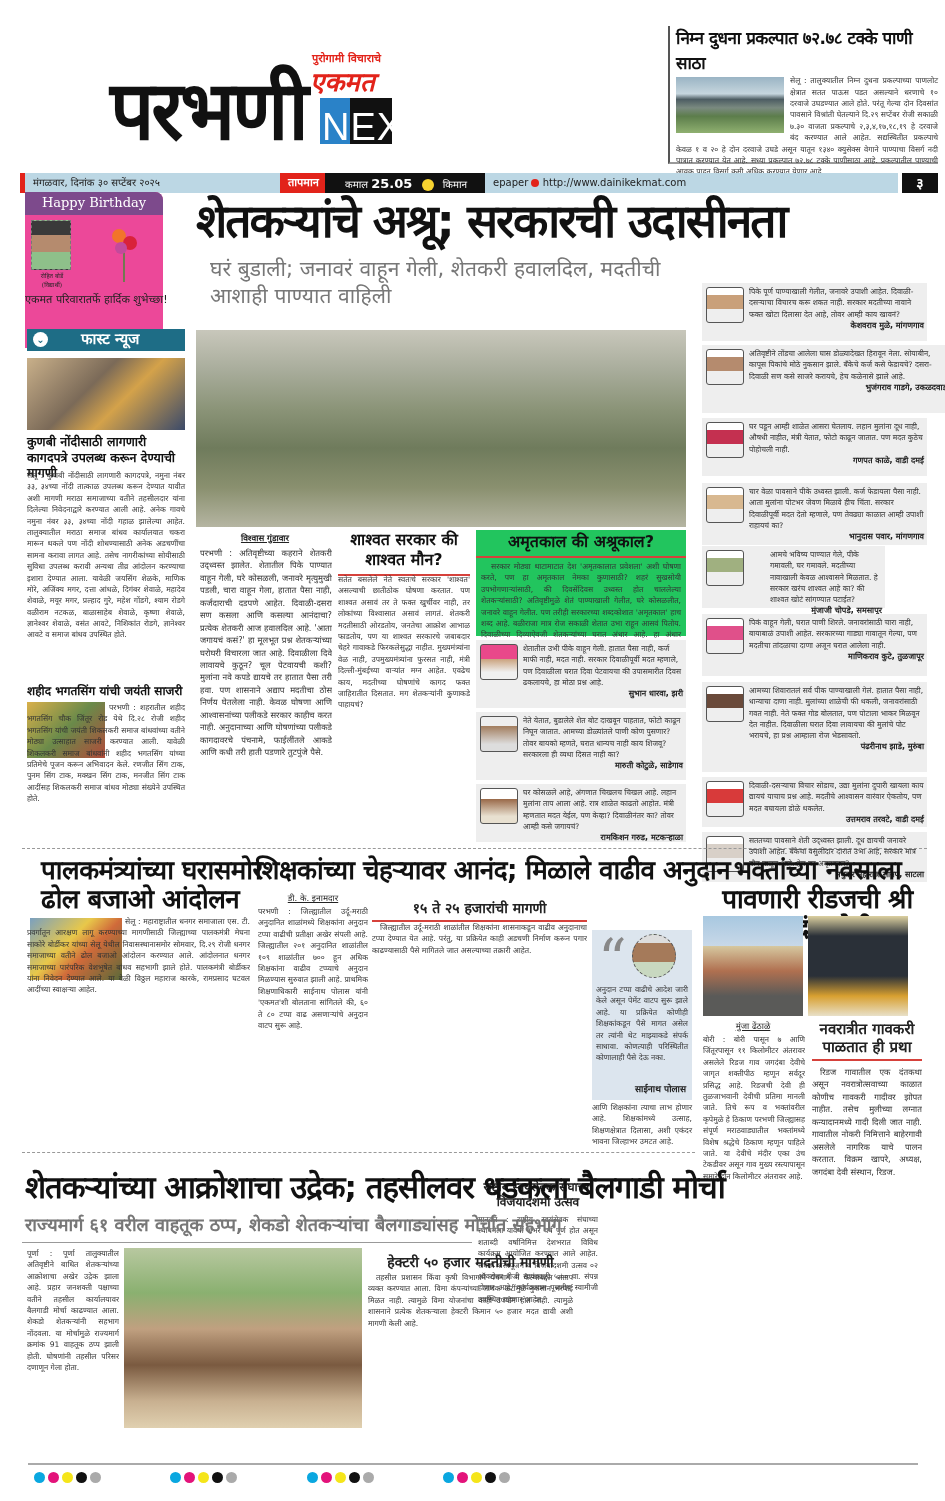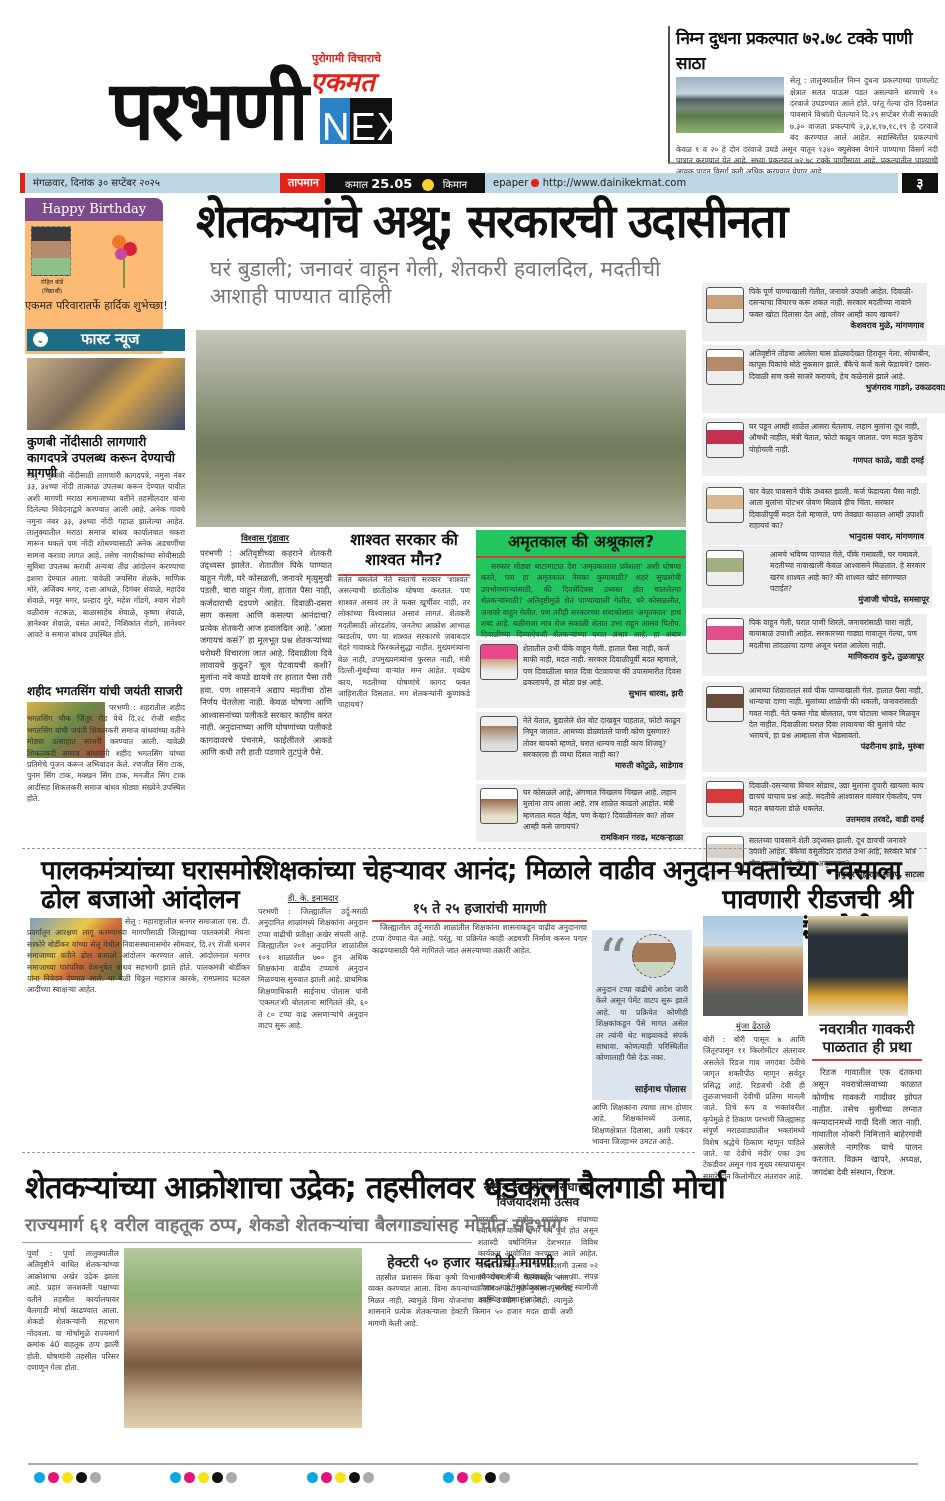--- a/index.html
+++ b/index.html
@@ -17,21 +17,21 @@
 .temp-box{position:absolute;left:300px;top:0;width:160px;height:20px;background:#111;color:#fff;font-size:10px;padding:2px 0 0 20px}
 .temp-box b{font-size:13px}
 .sun{display:inline-block;width:12px;height:12px;border-radius:50%;background:#f7d330;vertical-align:middle;margin:0 6px}
 .epaper{position:absolute;left:468px;top:3px;font-size:10px}
 .epaper .dot{display:inline-block;width:8px;height:8px;border-radius:50%;background:#e2231a;vertical-align:middle}
 .pageno{position:absolute;right:0;top:0;width:40px;height:20px;background:#111;color:#fff;text-align:center;font-size:14px;font-weight:bold;border-left:4px solid #fff}
 .topright{left:668px;top:26px;width:270px;height:138px;border-left:2px solid #555;border-bottom:2px solid #999;padding:0 0 0 6px}
 .topright h3{font-size:17px;font-weight:900;color:#111;letter-spacing:-0.5px}
 .dam-img{float:left;width:108px;height:56px;background:linear-gradient(180deg,#9ab4c4 0%,#c6d6de 30%,#4d5d63 40%,#7a8a80 55%,#5c7d4b 70%,#8fb070 100%);margin:2px 6px 2px 0}
 .body{font-size:7.6px;line-height:1.5;color:#333;text-align:justify}
-.bday{left:25px;top:198px;width:138px;height:156px;background:#fdba74;border-radius:0 8px 0 0}
+.bday{left:25px;top:192px;width:138px;height:156px;background:#ec4899;border-radius:0 8px 0 0}
 .bday-head{background:#7d4a8c;color:#fff;font-family:"DejaVu Serif",serif;font-size:13px;text-align:center;padding:2px 0;border-radius:0 8px 0 0}
 .kid{position:absolute;left:6px;top:28px;width:40px;height:50px;background:linear-gradient(180deg,#3a3a3a 0,#3a3a3a 30%,#b58b6e 30%,#b58b6e 65%,#8ec08a 65%);border:1px dashed #777}
 .flower{position:absolute;left:84px;top:34px;width:30px;height:56px}
 .bday-name{position:absolute;left:4px;top:80px;width:46px;text-align:center;font-size:6px}
 .bday-wish{position:absolute;left:0;top:100px;width:160px;font-size:11px;white-space:nowrap}
 .fast-head{left:27px;top:329px;width:158px;height:22px;background:#1e6d86;color:#fff;font-size:15px;font-weight:bold;padding-left:54px}
 .fast-head .chev{position:absolute;left:6px;top:3px;width:15px;height:15px;border-radius:50%;background:#fff;color:#1e6d86;font-size:10px;text-align:center;line-height:15px}
 .photo{background:linear-gradient(135deg,#c9b08a,#7b6a58 40%,#d4a24a 60%,#3b4a6a)}
 .col-left{left:27px;width:158px}
 .h-side{font-size:12.5px;font-weight:700;color:#111;line-height:1.25}
@@ -157,21 +157,21 @@
     <div class="quote" style="left: 702px; top: 418px; width: 225px; height: 58px;">
       <div class="face" style="background:linear-gradient(180deg,#fff 0,#fff 22%,#c43050 22%,#c43050 62%,#eee 62%)"></div>
       <div class="txt">घर पडून आम्ही शाळेत आसरा घेतलाय. लहान मुलांना दूध नाही, औषधी नाहीत, मंत्री येतात, फोटो काढून जातात. पण मदत कुठेच पोहोचली नाही.</div>
       <div class="who">गणपत काळे, वाडी दमई</div>
     </div>
     <div class="quote" style="left: 702px; top: 483px; width: 225px; height: 62px;">
       <div class="face" style="background:linear-gradient(180deg,#fff 0,#fff 22%,#d8b890 22%,#d8b890 62%,#eee 62%)"></div>
       <div class="txt">चार वेळा पावसाने पीके उध्वस्त झाली. कर्ज फेडायला पैसा नाही. आता मुलांना पोटभर जेवण मिळावे हीच चिंता. सरकार दिवाळीपूर्वी मदत देतो म्हणाले, पण तेवढ्या काळात आम्ही उपाशी राहायचं का?</div>
       <div class="who">भानुदास पवार, मांगणगाव</div>
     </div>
-    <div class="quote" style="left: 702px; top: 546px; width: 230px; height: 62px; padding-left: 24px;">
+    <div class="quote" style="left: 702px; top: 546px; width: 183px; height: 62px; padding-left: 24px;">
       <div class="face" style="background:linear-gradient(180deg,#fff 0,#fff 22%,#a0b080 22%,#a0b080 62%,#eee 62%)"></div>
       <div class="txt">आमचे भविष्य पाण्यात गेले, पीके गमावली, घर गमावले. मदतीच्या नावाखाली केवळ आश्वासने मिळतात. हे सरकार खरंच शाश्वत आहे का? की शाश्वत खोटं सांगण्यात पटाईत?</div>
       <div class="who">मुंजाजी चोपडे, समसापूर</div>
     </div>
     <div class="quote" style="left: 702px; top: 614px; width: 225px; height: 62px;">
       <div class="face" style="background:linear-gradient(180deg,#fff 0,#fff 22%,#e0508a 22%,#e0508a 62%,#eee 62%)"></div>
       <div class="txt">पिकं वाहून गेली, घरात पाणी शिरले. जनावरांसाठी चारा नाही, बायाबाळं उपाशी आहेत. सरकारच्या गाड्या गावातून गेल्या, पण मदतीचा तांदळाचा दाणा अजून घरात आलेला नाही.</div>
       <div class="who">माणिकराव कुटे, तुळजापूर</div>
     </div>
     <div class="quote" style="left: 702px; top: 682px; width: 225px; height: 90px;">
@@ -219,21 +219,21 @@
 <p class="abs body" style="left:812px;top:1066px;width:110px;height:380px;overflow:hidden;text-indent:8px;font-size:8.3px">रिडज गावातील एक दंतकथा असून नवरात्रोत्सवाच्या काळात कोणीच गावकरी गादीवर झोपत नाहीत. तसेच मुलीच्या लग्नात कन्यादानमध्ये गादी दिली जात नाही. गावातील नोकरी निमित्ताने बाहेरगावी असलेले नागरिक याचे पालन करतात. विक्रम खापरे, अध्यक्ष, जगदंबा देवी संस्थान, रिडज.</p>
 
 <div class="abs dashed" style="left:475px;top:1152px;width:220px"></div>
 <div class="abs" style="left:478px;top:1180px;width:120px;font-size:12px;font-weight:bold;text-align:center;line-height:1.25">राष्ट्रीय स्वयंसेवक संघाच्या विजयादशमी उत्सव</div>
 <p class="abs body" style="left:478px;top:1214px;width:120px;height:230px;overflow:hidden">मानवत : राष्ट्रीय स्वयंसेवक संघाच्या स्थापनेला यावर्षी शंभर वर्ष पूर्ण होत असून शताब्दी वर्षानिमित्त देशभरात विविध कार्यक्रम आयोजित करण्यात आले आहेत. संघाचे शस्त्रपूजन व विजयादशमी उत्सव ०२ ऑक्टोबर रोजी सायंकाळी ५.०० वा. संपन्न होणार आहे. कार्यक्रमास पूजनीय स्वामीजी उपस्थित राहणार आहेत.</p>
 
 <div class="abs dashed" style="left:22px;top:1152px;width:450px"></div>
 <div class="abs big3" style="left:25px;top:1172px;width:560px;white-space:nowrap">शेतकऱ्यांच्या आक्रोशाचा उद्रेक; तहसीलवर धडकला बैलगाडी मोर्चा</div>
 <div class="abs" style="left:25px;top:1212px;width:560px;font-size:18px;font-weight:900;color:#777;white-space:nowrap">राज्यमार्ग ६१ वरील वाहतूक ठप्प, शेकडो शेतकऱ्यांचा बैलगाड्यांसह मोर्चात सहभाग</div>
 <div class="abs" style="left:22px;top:1242px;width:450px;border-top:1px solid #999"></div>
-<p class="abs body" style="left:27px;top:1248px;width:92px;height:200px;overflow:hidden">पूर्णा : पूर्णा तालुक्यातील अतिवृष्टीने बाधित शेतकऱ्यांच्या आक्रोशाचा अखेर उद्रेक झाला आहे. प्रहार जनशक्ती पक्षाच्या वतीने तहसील कार्यालयावर बैलगाडी मोर्चा काढण्यात आला. शेकडो शेतकऱ्यांनी सहभाग नोंदवला. या मोर्चामुळे राज्यमार्ग क्रमांक 40 वाहतूक ठप्प झाली होती. घोषणांनी तहसील परिसर दणाणून गेला होता.</p>
+<p class="abs body" style="left:27px;top:1248px;width:92px;height:200px;overflow:hidden">पूर्णा : पूर्णा तालुक्यातील अतिवृष्टीने बाधित शेतकऱ्यांच्या आक्रोशाचा अखेर उद्रेक झाला आहे. प्रहार जनशक्ती पक्षाच्या वतीने तहसील कार्यालयावर बैलगाडी मोर्चा काढण्यात आला. शेकडो शेतकऱ्यांनी सहभाग नोंदवला. या मोर्चामुळे राज्यमार्ग क्रमांक 91 वाहतूक ठप्प झाली होती. घोषणांनी तहसील परिसर दणाणून गेला होता.</p>
 <div class="abs" style="left:124px;top:1248px;width:238px;height:180px;background:linear-gradient(180deg,#b8c8a0 0,#8ab070 25%,#c0a080 45%,#7a5a40 65%,#c8b090 85%,#e0d0b0)"></div>
 <div class="abs" style="left:368px;top:1252px;width:205px;font-size:14px;font-weight:900;text-align:center">हेक्टरी ५० हजार मदतीची मागणी</div>
 <p class="abs body" style="left:368px;top:1272px;width:205px;height:170px;overflow:hidden;text-indent:8px">तहसील प्रशासन किंवा कृषी विभागाने पंचनामे न केल्याबद्दल संताप व्यक्त करण्यात आला. विमा कंपन्यांच्या जाचक अटींमुळे नुकसान भरपाई मिळत नाही. त्यामुळे विमा योजनांचा काही उपयोग होत नाही. त्यामुळे शासनाने प्रत्येक शेतकऱ्याला हेक्टरी किमान ५० हजार मदत द्यावी अशी मागणी केली आहे.</p>
 
 <div class="abs" style="left:28px;top:1463px;width:890px;border-top:2px solid #aaa"></div>
 <div class="reg" style="left:34px">
     <span style="background:#0aa7e0"></span>
     <span style="background:#e3137a"></span>
     <span style="background:#f5e51a"></span>
     <span style="background:#111"></span>

